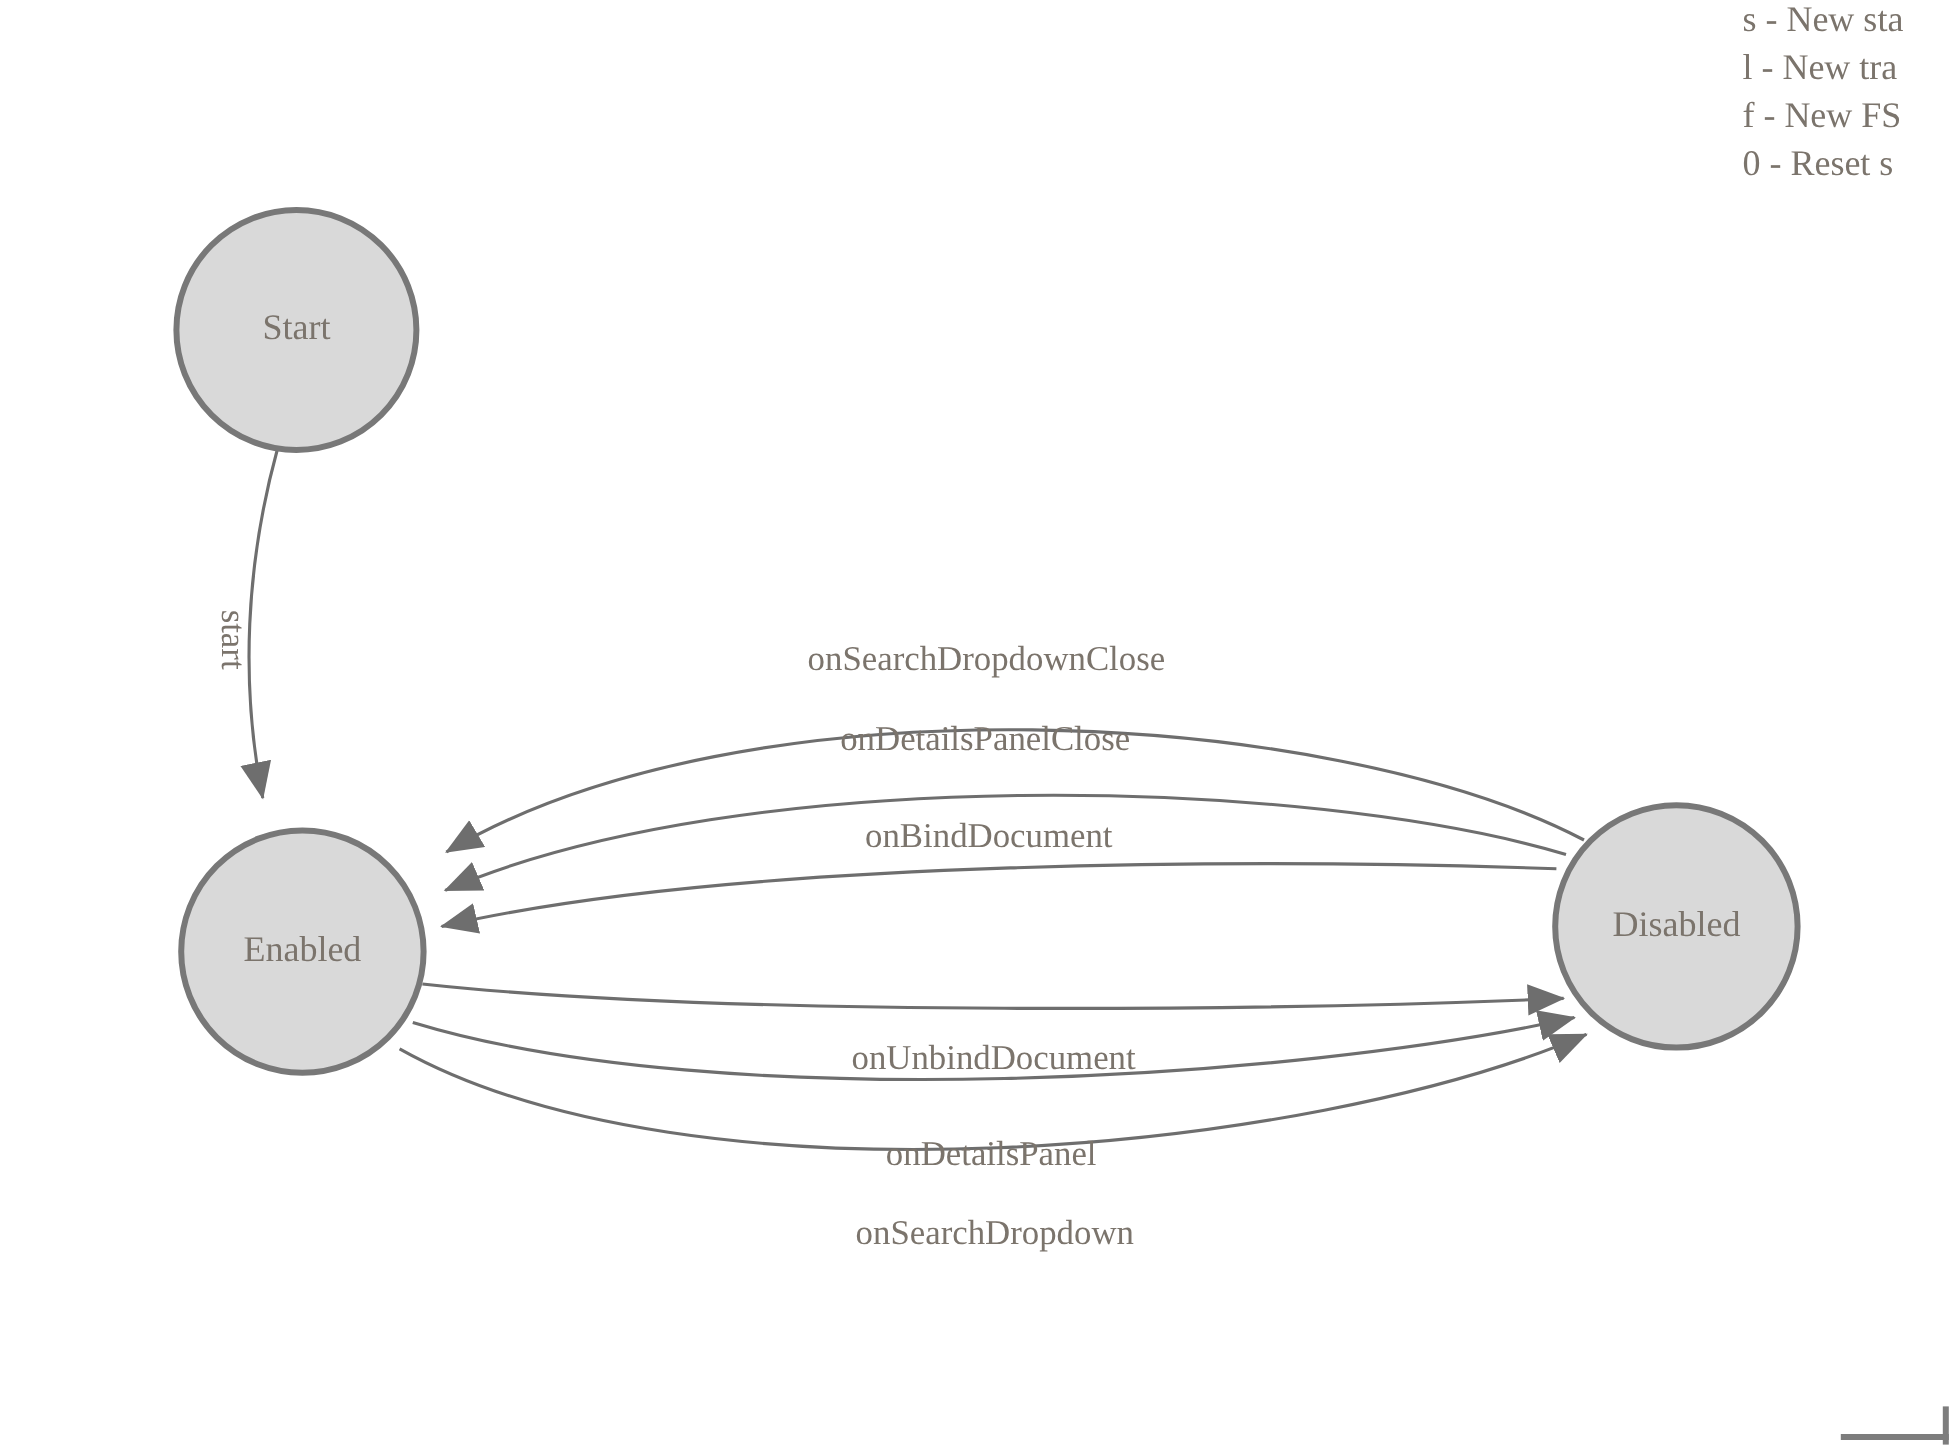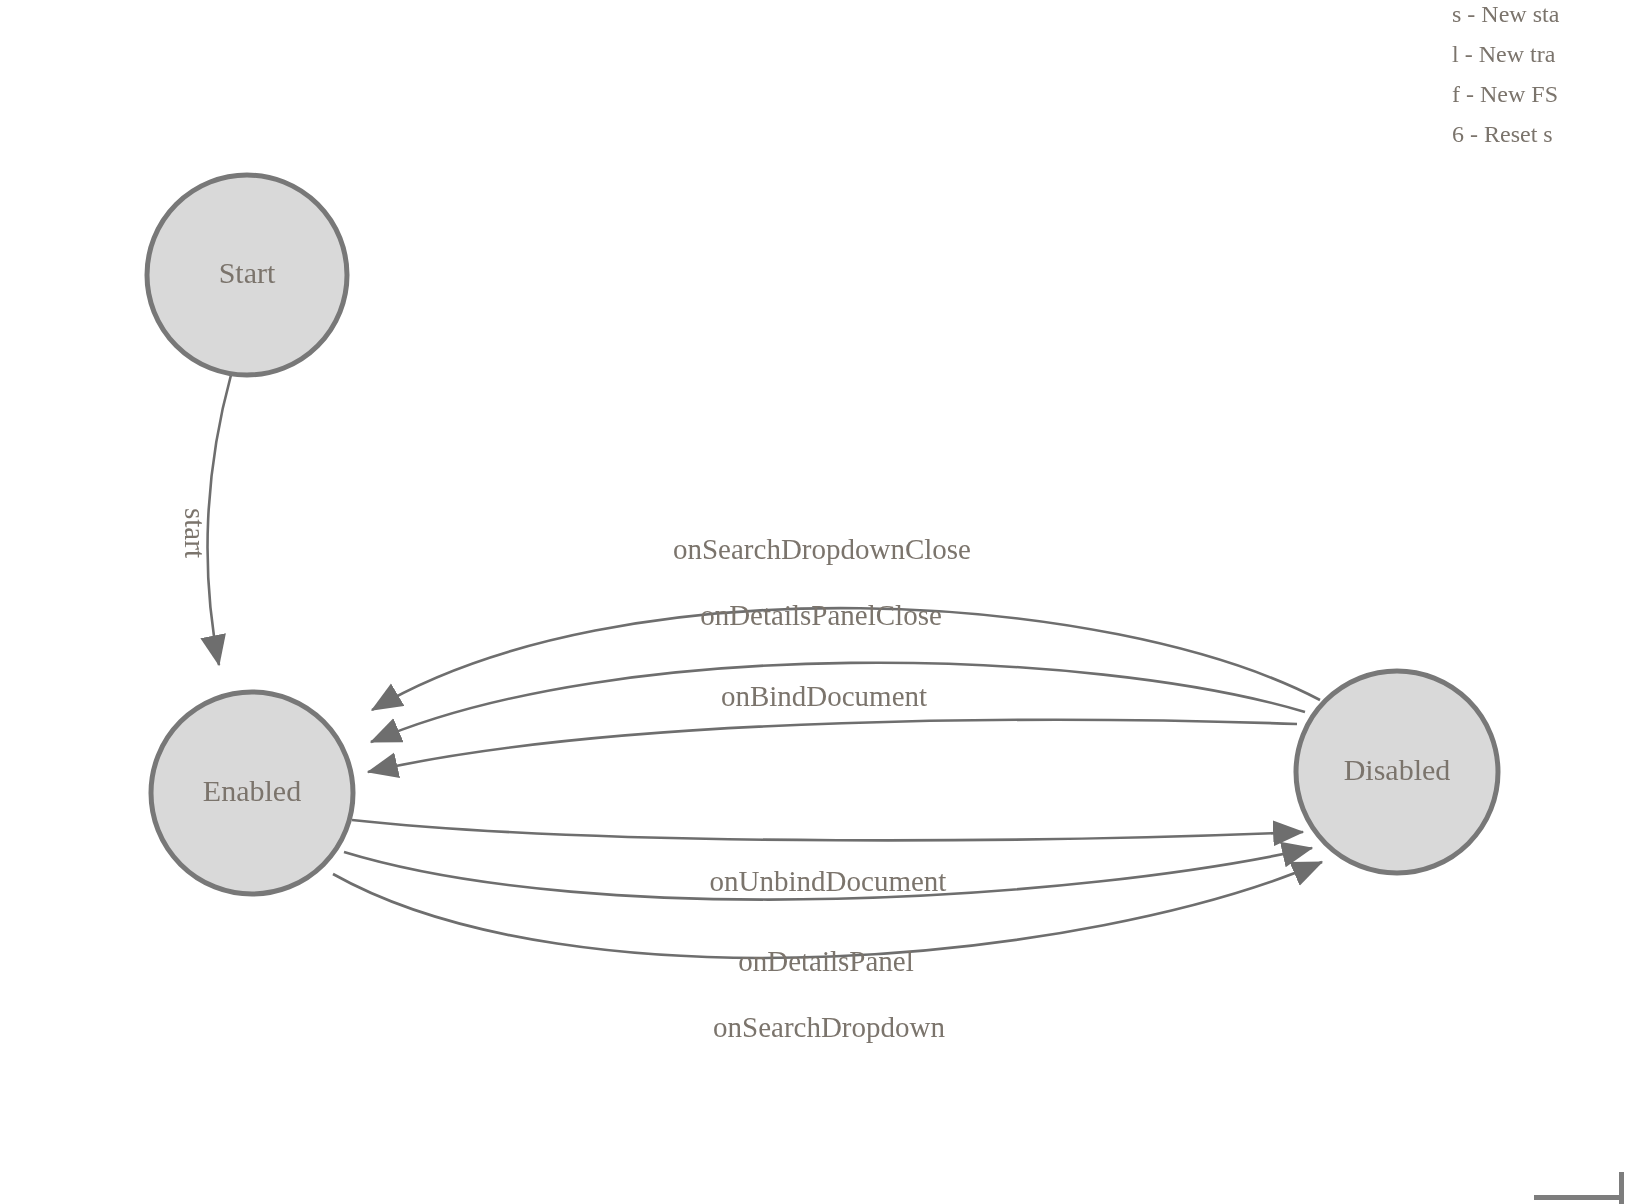--- a/index.html
+++ b/index.html
@@ -19,21 +19,21 @@
     font-size:29px;fill:#7b746c;
     font-family:"Liberation Serif","DejaVu Serif",serif;
     text-anchor:middle;dominant-baseline:middle;
   }
   #helppanel{
     position:absolute;right:0;top:0;width:212px;height:160px;
     overflow:hidden;pointer-events:none;
   }
   #helppanel .row{
     position:absolute;left:32px;white-space:nowrap;
-    font-size:24px;color:#7b746c;line-height:1;
+    font-size:30px;color:#7b746c;line-height:1;
   }
   #framecorner{
     position:absolute;right:0px;bottom:0px;width:152px;height:64px;
     overflow:hidden;
   }
   #framecorner .vbar{
     position:absolute;right:8px;top:32px;width:5px;height:32px;background:#7d7d7d;
   }
   #framecorner .hbar{
     position:absolute;right:8px;bottom:4px;width:90px;height:5px;background:#7d7d7d;
@@ -97,19 +97,19 @@
     <text class="edge-label" x="826" y="964">onDetailsPanel</text>
 
     <text class="edge-label" x="829" y="1030">onSearchDropdown</text>
   </g>
 </svg>
 
 <div id="helppanel">
   <div class="row" style="top:2px;">s - New sta</div>
   <div class="row" style="top:42px;text-align:right;">l - New tra</div>
   <div class="row" style="top:82px;font-family:Liberation Serif, serif;">f - New FS</div>
-  <div class="row" style="top:122px;">6 - Reset s</div>
+  <div class="row" style="top:122px;">0 - Reset s</div>
 </div>
 
 <div id="framecorner">
   <div class="vbar"></div>
   <div class="hbar"></div>
 </div>
 
 </body></html>

